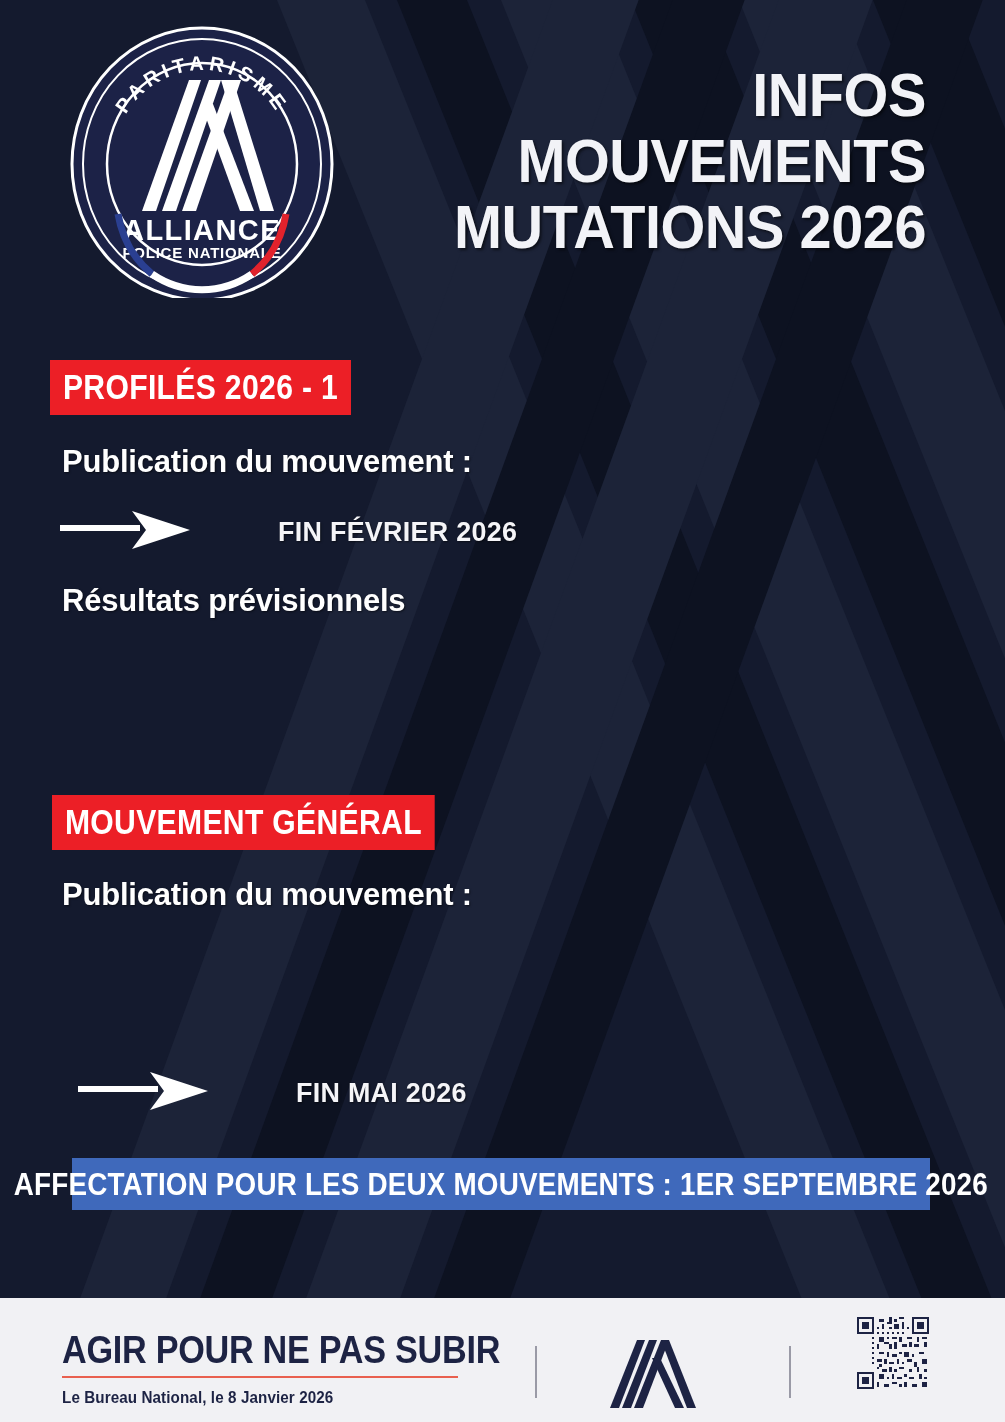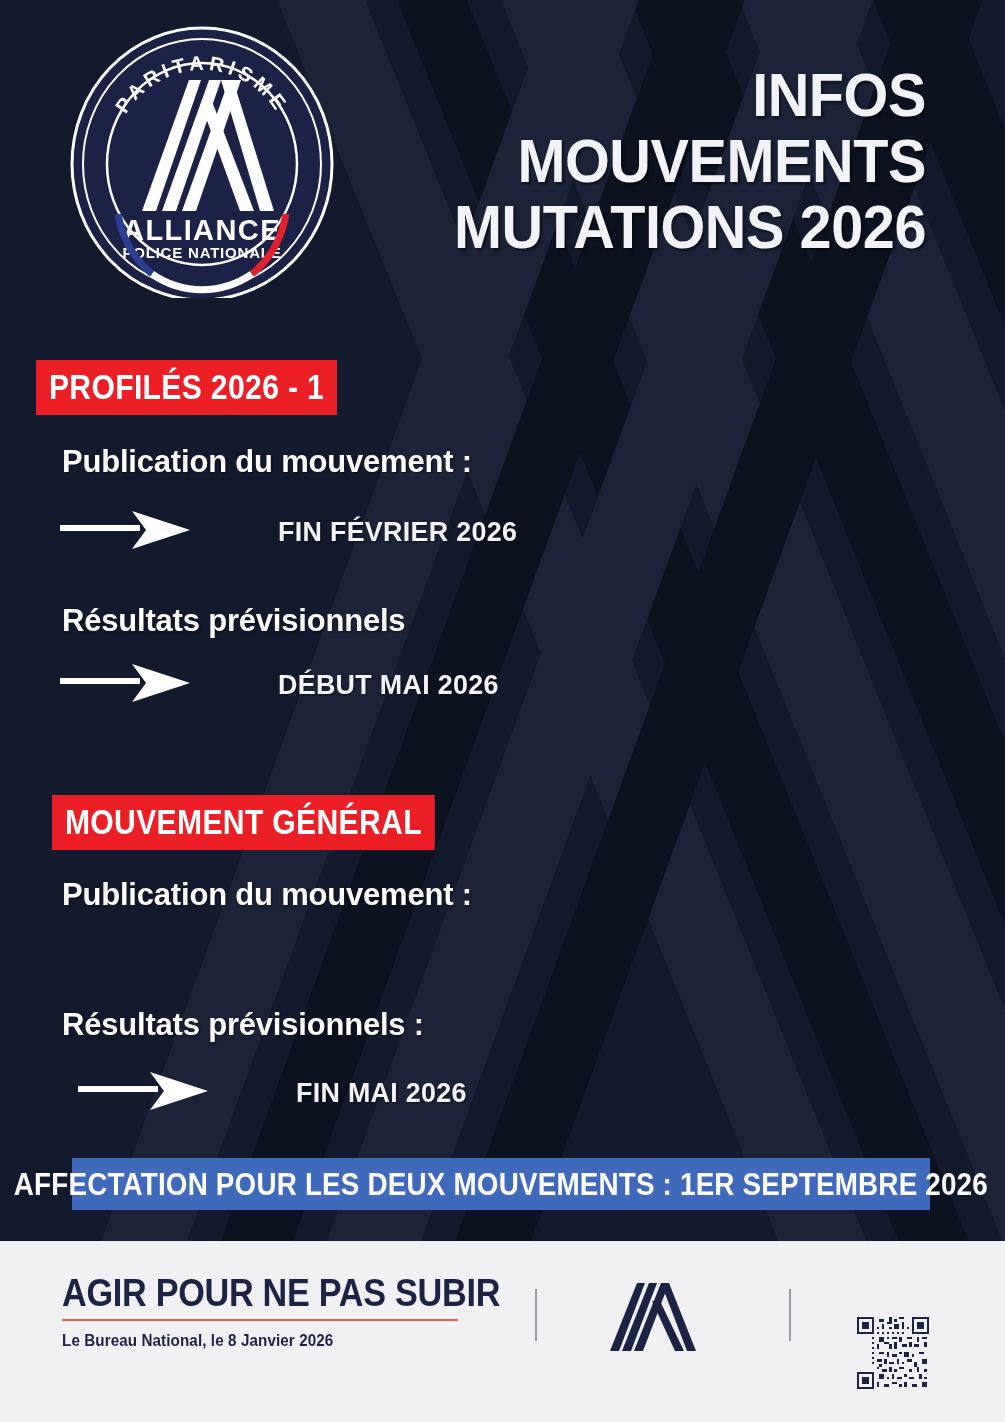--- a/index.html
+++ b/index.html
@@ -134,21 +134,21 @@
     line-height:34px;
     letter-spacing:0.2px;
     text-transform:uppercase;
     transform:scaleX(0.87);
     white-space:nowrap;
   }
 
   
   .footer {
     position:absolute; left:0; bottom:0;
-    width:1005px; height:181px;
+    width:1005px; height:124px;
     background:#f1f1f4;
   }
   .footer-slogan {
     position:absolute; left:62px; top:32px;
     font-family:"Liberation Sans Narrow","Liberation Sans", sans-serif;
     font-weight:bold;
     font-size:38px;
     line-height:40px;
     color:#1d2344;
     letter-spacing:-0.3px;
@@ -252,56 +252,46 @@
 
     <div class="title-block">
       <div class="title-line">INFOS</div>
       <div class="title-line">MOUVEMENTS</div>
       <div class="title-line">MUTATIONS 2026</div>
     </div>
   </div>
 
   <div class="content">
 
-    <div class="badge-wrap" style="left:36px; top:60px;">
+    <div class="badge-wrap" style="left:50px; top:60px;">
       <span class="badge">PROFILÉS 2026 - 1</span>
     </div>
 
     <div class="sect-label" style="left:62px; top:145px;">Publication du mouvement :</div>
 
     <div class="row" style="left:60px; top:205px; width:700px;">
       <span class="arrow">
         <svg viewBox="0 0 130 50" xmlns="http://www.w3.org/2000/svg">
           <rect x="0" y="20" width="80" height="6" fill="#ffffff"></rect>
           <path d="M 72 6 L 130 25 L 72 44 L 86 25 Z" fill="#ffffff"></path>
         </svg>
       </span>
       <span class="row-value">FIN FÉVRIER 2026</span>
     </div>
 
-    <div class="sect-label" style="left:62px; top:304px;">Résultats prévisionnels</div>
-
-    <div class="row" style="left:60px; top:358px; width:700px;">
-      <span class="arrow">
-        <svg viewBox="0 0 130 50" xmlns="http://www.w3.org/2000/svg">
-          <rect x="0" y="20" width="80" height="6" fill="#ffffff"></rect>
-          <path d="M 72 6 L 130 25 L 72 44 L 86 25 Z" fill="#ffffff"></path>
-        </svg>
-      </span>
-      <span class="row-value">DÉBUT MAI 2026</span>
-    </div>
+    <div class="sect-label" style="left:62px; top:284px;">Résultats prévisionnels</div>
+
 
     <div class="badge-wrap" style="left:52px; top:495px;">
       <span class="badge">MOUVEMENT GÉNÉRAL</span>
     </div>
 
     <div class="sect-label" style="left:62px; top:578px;">Publication du mouvement :</div>
 
 
-    <div class="sect-label" style="left:62px; top:708px;">Résultats prévisionnels :</div>
 
     <div class="row" style="left:78px; top:766px; width:700px;">
       <span class="arrow">
         <svg viewBox="0 0 130 50" xmlns="http://www.w3.org/2000/svg">
           <rect x="0" y="20" width="80" height="6" fill="#ffffff"></rect>
           <path d="M 72 6 L 130 25 L 72 44 L 86 25 Z" fill="#ffffff"></path>
         </svg>
       </span>
       <span class="row-value">FIN MAI 2026</span>
     </div>

